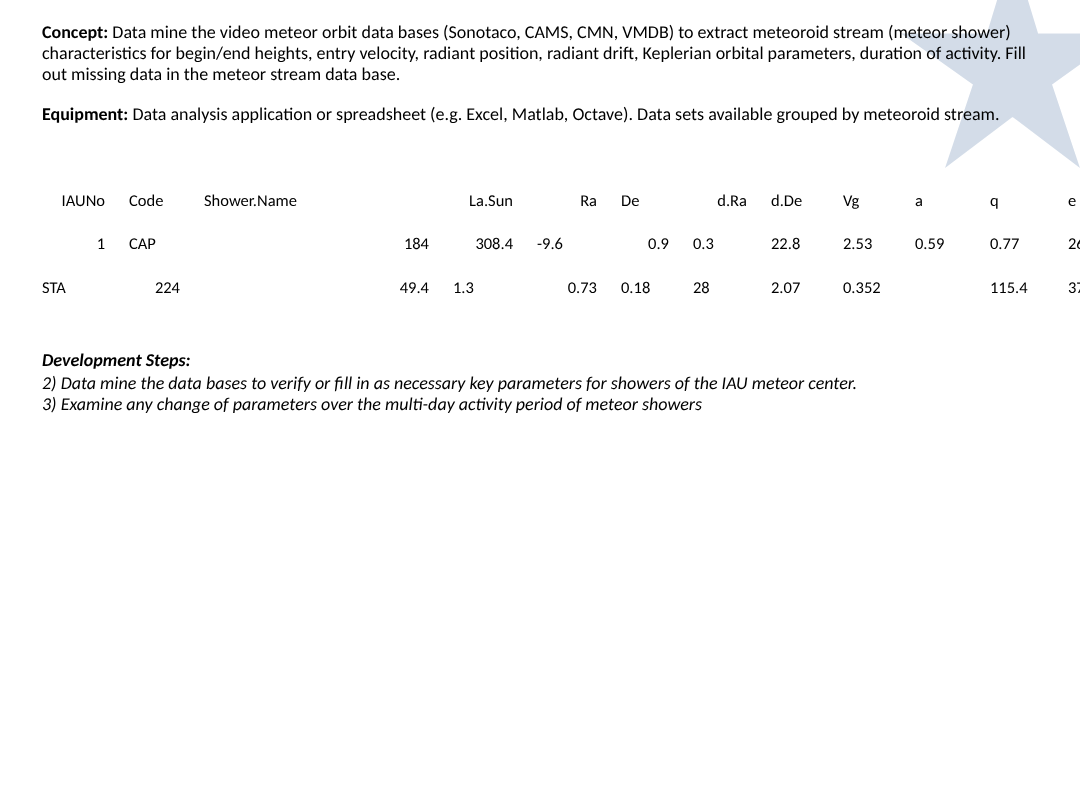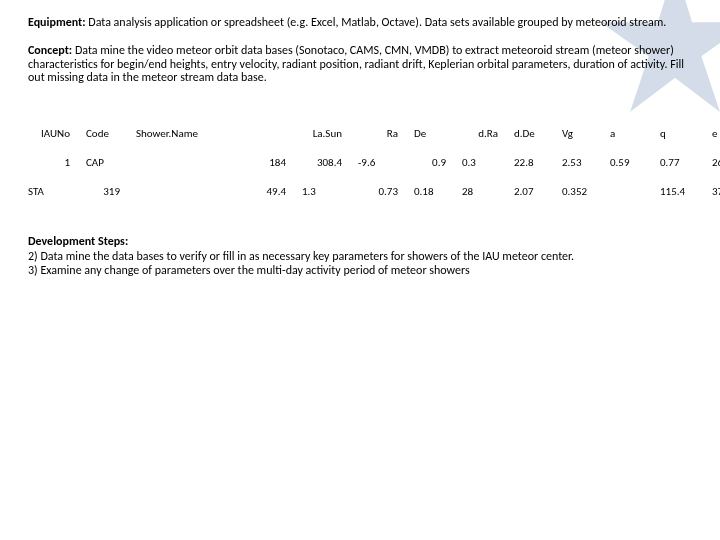--- a/index.html
+++ b/index.html
@@ -75,41 +75,42 @@
     row-gap: 2px;
     gap: 16px;
   }
   .c  { overflow: hidden; text-overflow: clip; }
   .r  { text-align: right; }
   .l  { text-align: left; }
 
   .devsteps {
     font-size: 12px;
     line-height: 1.2;
+    font-style: italic;
   }
   .devsteps .hdr { font-weight: 700; }
 </style>
 </head>
 <body>
 
 <div class="star-deco">
   <svg viewBox="0 0 100 100" width="150" height="150">
     <polygon points="50,2 61,38 98,38 67,60 79,96 50,74 21,96 33,60 2,38 39,38" fill="#cfd9e6" stroke="#cfd9e6" stroke-width="1"></polygon>
   </svg>
 </div>
 
 <div class="content">
 
 
   <p class="para">
-    <b>Equipment:</b><span> Data analysis application or spreadsheet (e.g. Excel, Matlab, Octave). Data sets available grouped by meteoroid stream.</span>
+    <b>Concept:</b><span>  Data mine the video meteor orbit data bases (Sonotaco, CAMS, CMN, VMDB) to extract meteoroid stream (meteor shower) characteristics for begin/end heights, entry velocity, radiant position, radiant drift, Keplerian orbital parameters, duration of activity.  Fill out missing data in the meteor stream data base.</span>
   </p>
 
   <p class="para">
-    <b>Concept:</b><span>  Data mine the video meteor orbit data bases (Sonotaco, CAMS, CMN, VMDB) to extract meteoroid stream (meteor shower) characteristics for begin/end heights, entry velocity, radiant position, radiant drift, Keplerian orbital parameters, duration of activity.  Fill out missing data in the meteor stream data base.</span>
+    <b>Equipment:</b><span> Data analysis application or spreadsheet (e.g. Excel, Matlab, Octave). Data sets available grouped by meteoroid stream.</span>
   </p>
 
   <div class="table-wrap">
     <div class="tbl">
 
       <div class="c r">IAUNo</div>
       <div class="c l">Code</div>
       <div class="c l">Shower.Name</div>
       <div class="c r">La.Sun</div>
       <div class="c r">Ra</div>
@@ -134,21 +135,21 @@
       <div class="c l">22.8</div>
       <div class="c l">2.53</div>
       <div class="c l">0.59</div>
       <div class="c l">0.77</div>
       <div class="c l">269</div>
       <div class="c l">127.7</div>
       <div class="c l">7</div>
 
       <div class="c r">2</div>
       <div class="c l">STA</div>
-      <div class="c r">319</div>
+      <div class="c r">224</div>
       <div class="c r">49.4</div>
       <div class="c l">1.3</div>
       <div class="c r">0.73</div>
       <div class="c l">0.18</div>
       <div class="c l">28</div>
       <div class="c l">2.07</div>
       <div class="c l">0.352</div>
       <div class="c l"></div>
       <div class="c l">115.4</div>
       <div class="c l">37.3</div>

